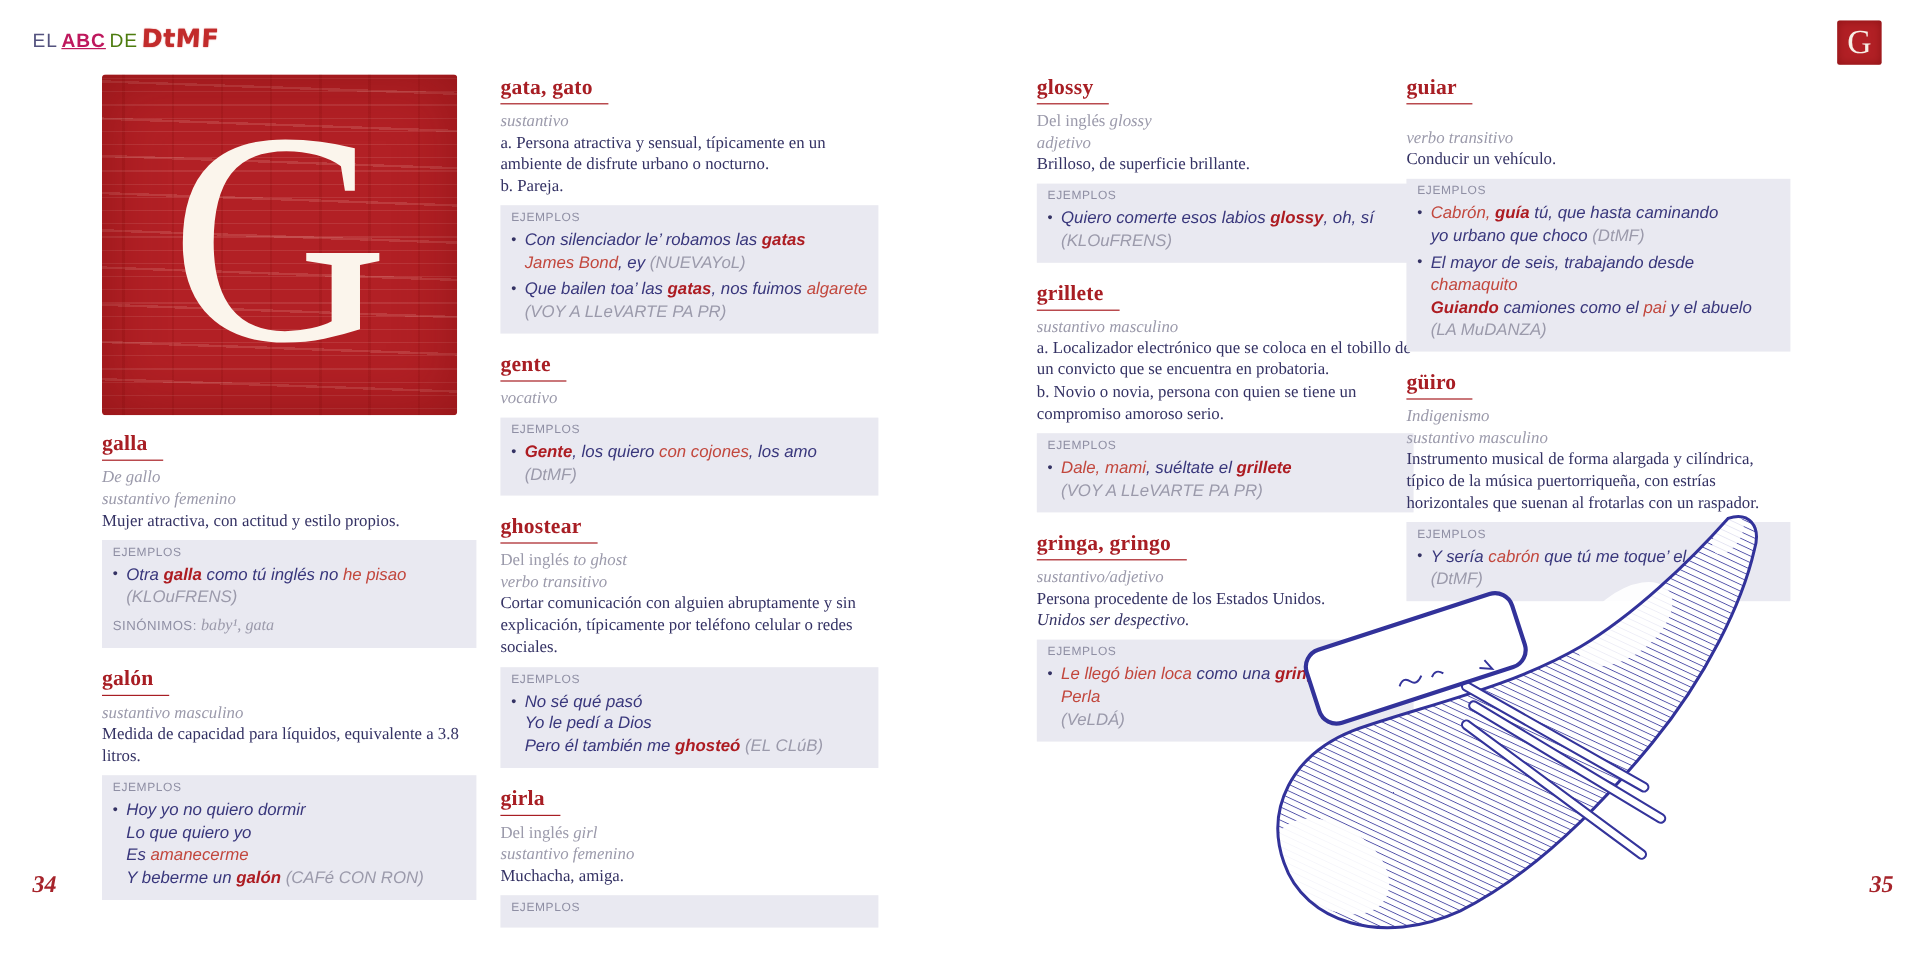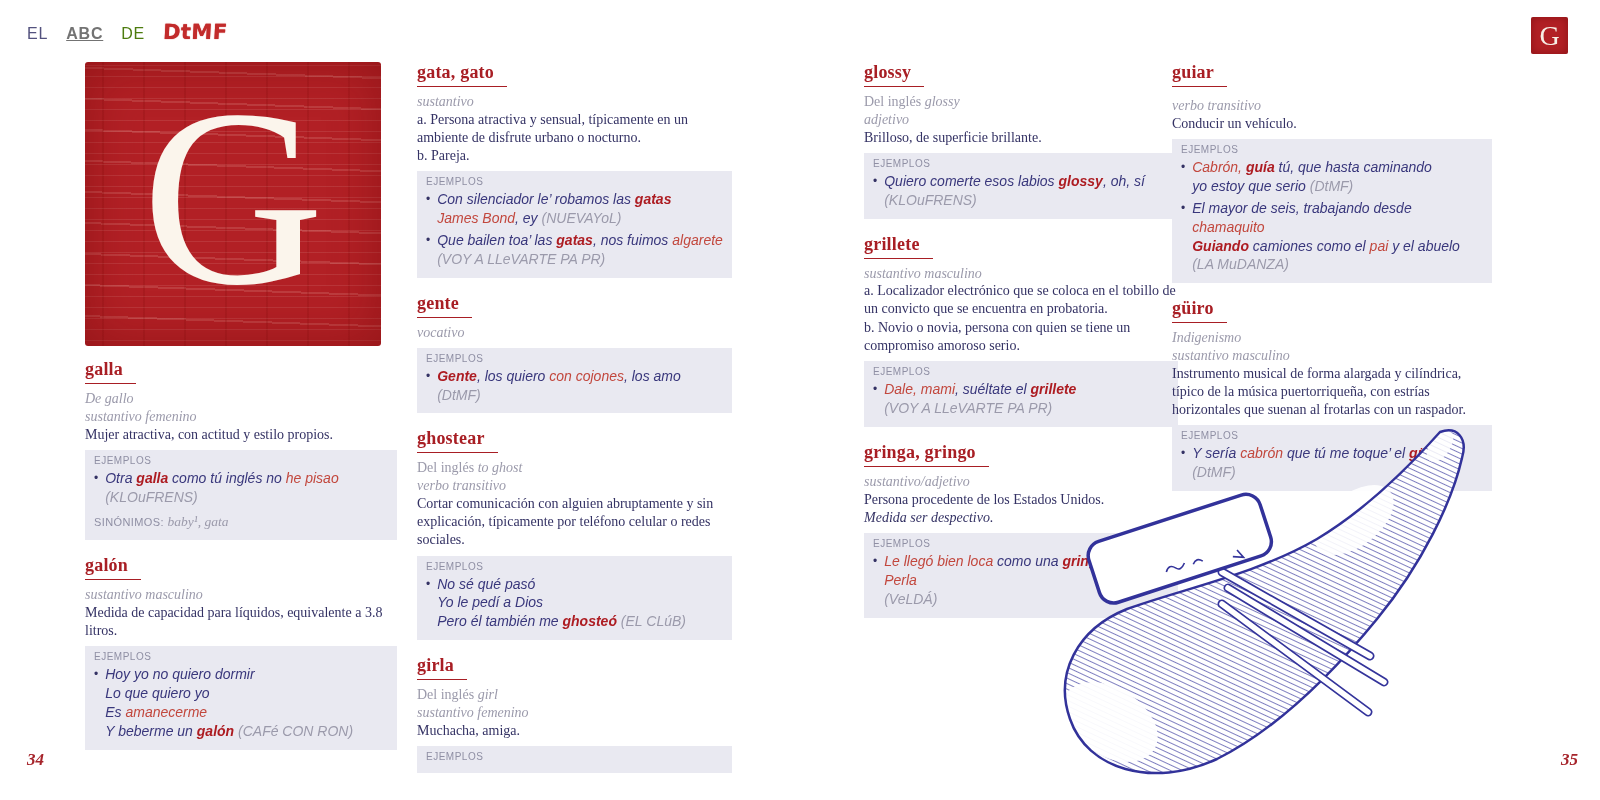--- a/index.html
+++ b/index.html
@@ -3,23 +3,23 @@
 <meta charset="utf-8">
 <style>
   html,body{margin:0;padding:0;}
   body{
     width:1600px;height:800px;position:relative;overflow:hidden;
     background:#ffffff;
     font-family:"Liberation Serif", serif;
   }
   
   .brand{position:absolute;left:27px;top:20px;font-family:"Liberation Sans",sans-serif;
-         font-size:16px;letter-spacing:.8px;display:flex;align-items:baseline;gap:18px;text-align:right;}
+         font-size:16px;letter-spacing:.8px;display:flex;align-items:baseline;gap:3px;text-align:right;}
   .brand .w1{color:#53527e;font-weight:400;}
-  .brand .w2{color:#737373;font-weight:700;text-decoration:underline;}
+  .brand .w2{color:#be185d;font-weight:700;text-decoration:underline;}
   .brand .w3{color:#4d7c0f;font-weight:400;}
   .brand .logo{color:#c22b2b;font-family:"DejaVu Sans",sans-serif;font-weight:800;
                font-size:21px;letter-spacing:.5px;transform:skewX(-3deg);display:inline-block;
                text-shadow:0 0 1px #c22b2b;}
   
   .gtab{position:absolute;left:1531px;top:17px;width:37px;height:37px;background:#b22025;
         display:flex;align-items:center;justify-content:center;border-radius:2px;
         box-shadow:inset 0 0 8px rgba(90,5,5,.45);}
   .gtab span{color:#f7efe6;font-family:"Liberation Serif",serif;font-size:28px;line-height:1;}
   
@@ -60,22 +60,22 @@
           color:#39377c;line-height:1.35;}
   .seg-b{color:#39377c;}
   .seg-r{color:#c2473d;}
   .seg-rb{color:#ad1c22;font-weight:700;}
   .seg-g{color:#9b9aab;}
   .synline{margin-top:4px;line-height:1.3;}
   .seg-sl{font-family:"Liberation Sans",sans-serif;font-style:normal;font-size:11px;
           color:#8f8fa4;letter-spacing:.4px;}
   .seg-si{font-family:"Liberation Serif",serif;font-style:italic;font-size:13.5px;color:#9b9aab;}
   
-  .pagenum{position:absolute;top:750px;font-family:"Liberation Serif",serif;font-style:italic;
-           font-weight:700;font-size:17px;color:#a6242b;}
+  .pagenum{position:absolute;top:726px;font-family:"Liberation Serif",serif;font-style:italic;
+           font-weight:700;font-size:20px;color:#a6242b;}
   #pn-left{left:27px;}
   #pn-right{left:1546px;width:32px;text-align:right;}
   
   .guiro{position:absolute;left:1032px;top:424px;width:445px;height:372px;pointer-events:none;}
 </style>
 </head>
 <body>
 
 <div class="brand">
   <span class="w1">EL</span>
@@ -172,39 +172,39 @@
     <div class="entry"><h3 class="headword" style="margin: 0px 0px 6px;">grillete</h3><div></div><div class="preline"><span class="seg seg-ei">sustantivo masculino</span></div><div class="defline"><span class="seg seg-d">a. Localizador electrónico que se coloca en el tobillo de un convicto que se encuentra en probatoria.</span></div><div class="defline"><span class="seg seg-d">b. Novio o novia, persona con quien se tiene un compromiso amoroso serio.</span></div><div class="exbox">
         <div class="exlabel">EJEMPLOS</div>
         <div class="exitem">
           <span class="bullet">•</span>
           <div class="exlines">
             <div class="exline"><span class="seg seg-r">Dale, mami</span><span class="seg seg-b">, suéltate el </span><span class="seg seg-rb">grillete</span></div>
             <div class="exline"><span class="seg seg-g">(VOY A LLeVARTE PA PR)</span></div>
           </div>
         </div>
       </div></div>
-    <div class="entry"><h3 class="headword" style="margin: 0px 0px 6px;">gringa, gringo</h3><div></div><div class="preline"><span class="seg seg-ei">sustantivo/adjetivo</span></div><div class="defline"><span class="seg seg-d">Persona procedente de los Estados Unidos.</span></div><div class="defline"><span class="seg seg-di">Medida ser despectivo.</span></div><div class="exbox">
+    <div class="entry"><h3 class="headword" style="margin: 0px 0px 6px;">gringa, gringo</h3><div></div><div class="preline"><span class="seg seg-ei">sustantivo/adjetivo</span></div><div class="defline"><span class="seg seg-d">Persona procedente de los Estados Unidos.</span></div><div class="defline"><span class="seg seg-di">Unidos ser despectivo.</span></div><div class="exbox">
         <div class="exlabel">EJEMPLOS</div>
         <div class="exitem">
           <span class="bullet">•</span>
           <div class="exlines">
             <div class="exline"><span class="seg seg-r">Le llegó bien loca</span><span class="seg seg-b"> como una </span><span class="seg seg-rb">gringa</span><span class="seg seg-b"> en </span><span class="seg seg-r">La Perla</span></div>
             <div class="exline"><span class="seg seg-g">(VeLDÁ)</span></div>
           </div>
         </div>
       </div></div>
   </div>
 <div class="col" id="col4">
-    <div class="entry"><h3 class="headword" style="margin: 0px 0px 10px;">guiar</h3><div></div><div class="preline"><span class="seg seg-ei">verbo transitivo</span></div><div class="defline"><span class="seg seg-d">Conducir un vehículo.</span></div><div class="exbox">
+    <div class="entry"><h3 class="headword" style="margin: 0px 0px 20px;">guiar</h3><div></div><div class="preline"><span class="seg seg-ei">verbo transitivo</span></div><div class="defline"><span class="seg seg-d">Conducir un vehículo.</span></div><div class="exbox">
         <div class="exlabel">EJEMPLOS</div>
         <div class="exitem">
           <span class="bullet">•</span>
           <div class="exlines">
             <div class="exline"><span class="seg seg-r">Cabrón, </span><span class="seg seg-rb">guía</span><span class="seg seg-b"> tú, que hasta caminando</span></div>
-            <div class="exline"><span class="seg seg-b">yo estoy que serio </span><span class="seg seg-g">(DtMF)</span></div>
+            <div class="exline"><span class="seg seg-b">yo urbano que choco </span><span class="seg seg-g">(DtMF)</span></div>
           </div>
         </div>
         <div class="exitem">
           <span class="bullet">•</span>
           <div class="exlines">
             <div class="exline"><span class="seg seg-b">El mayor de seis, trabajando desde </span><span class="seg seg-r">chamaquito</span></div>
             <div class="exline"><span class="seg seg-rb">Guiando</span><span class="seg seg-b"> camiones como el </span><span class="seg seg-r">pai</span><span class="seg seg-b"> y el abuelo</span></div>
             <div class="exline"><span class="seg seg-g">(LA MuDANZA)</span></div>
           </div>
         </div>

